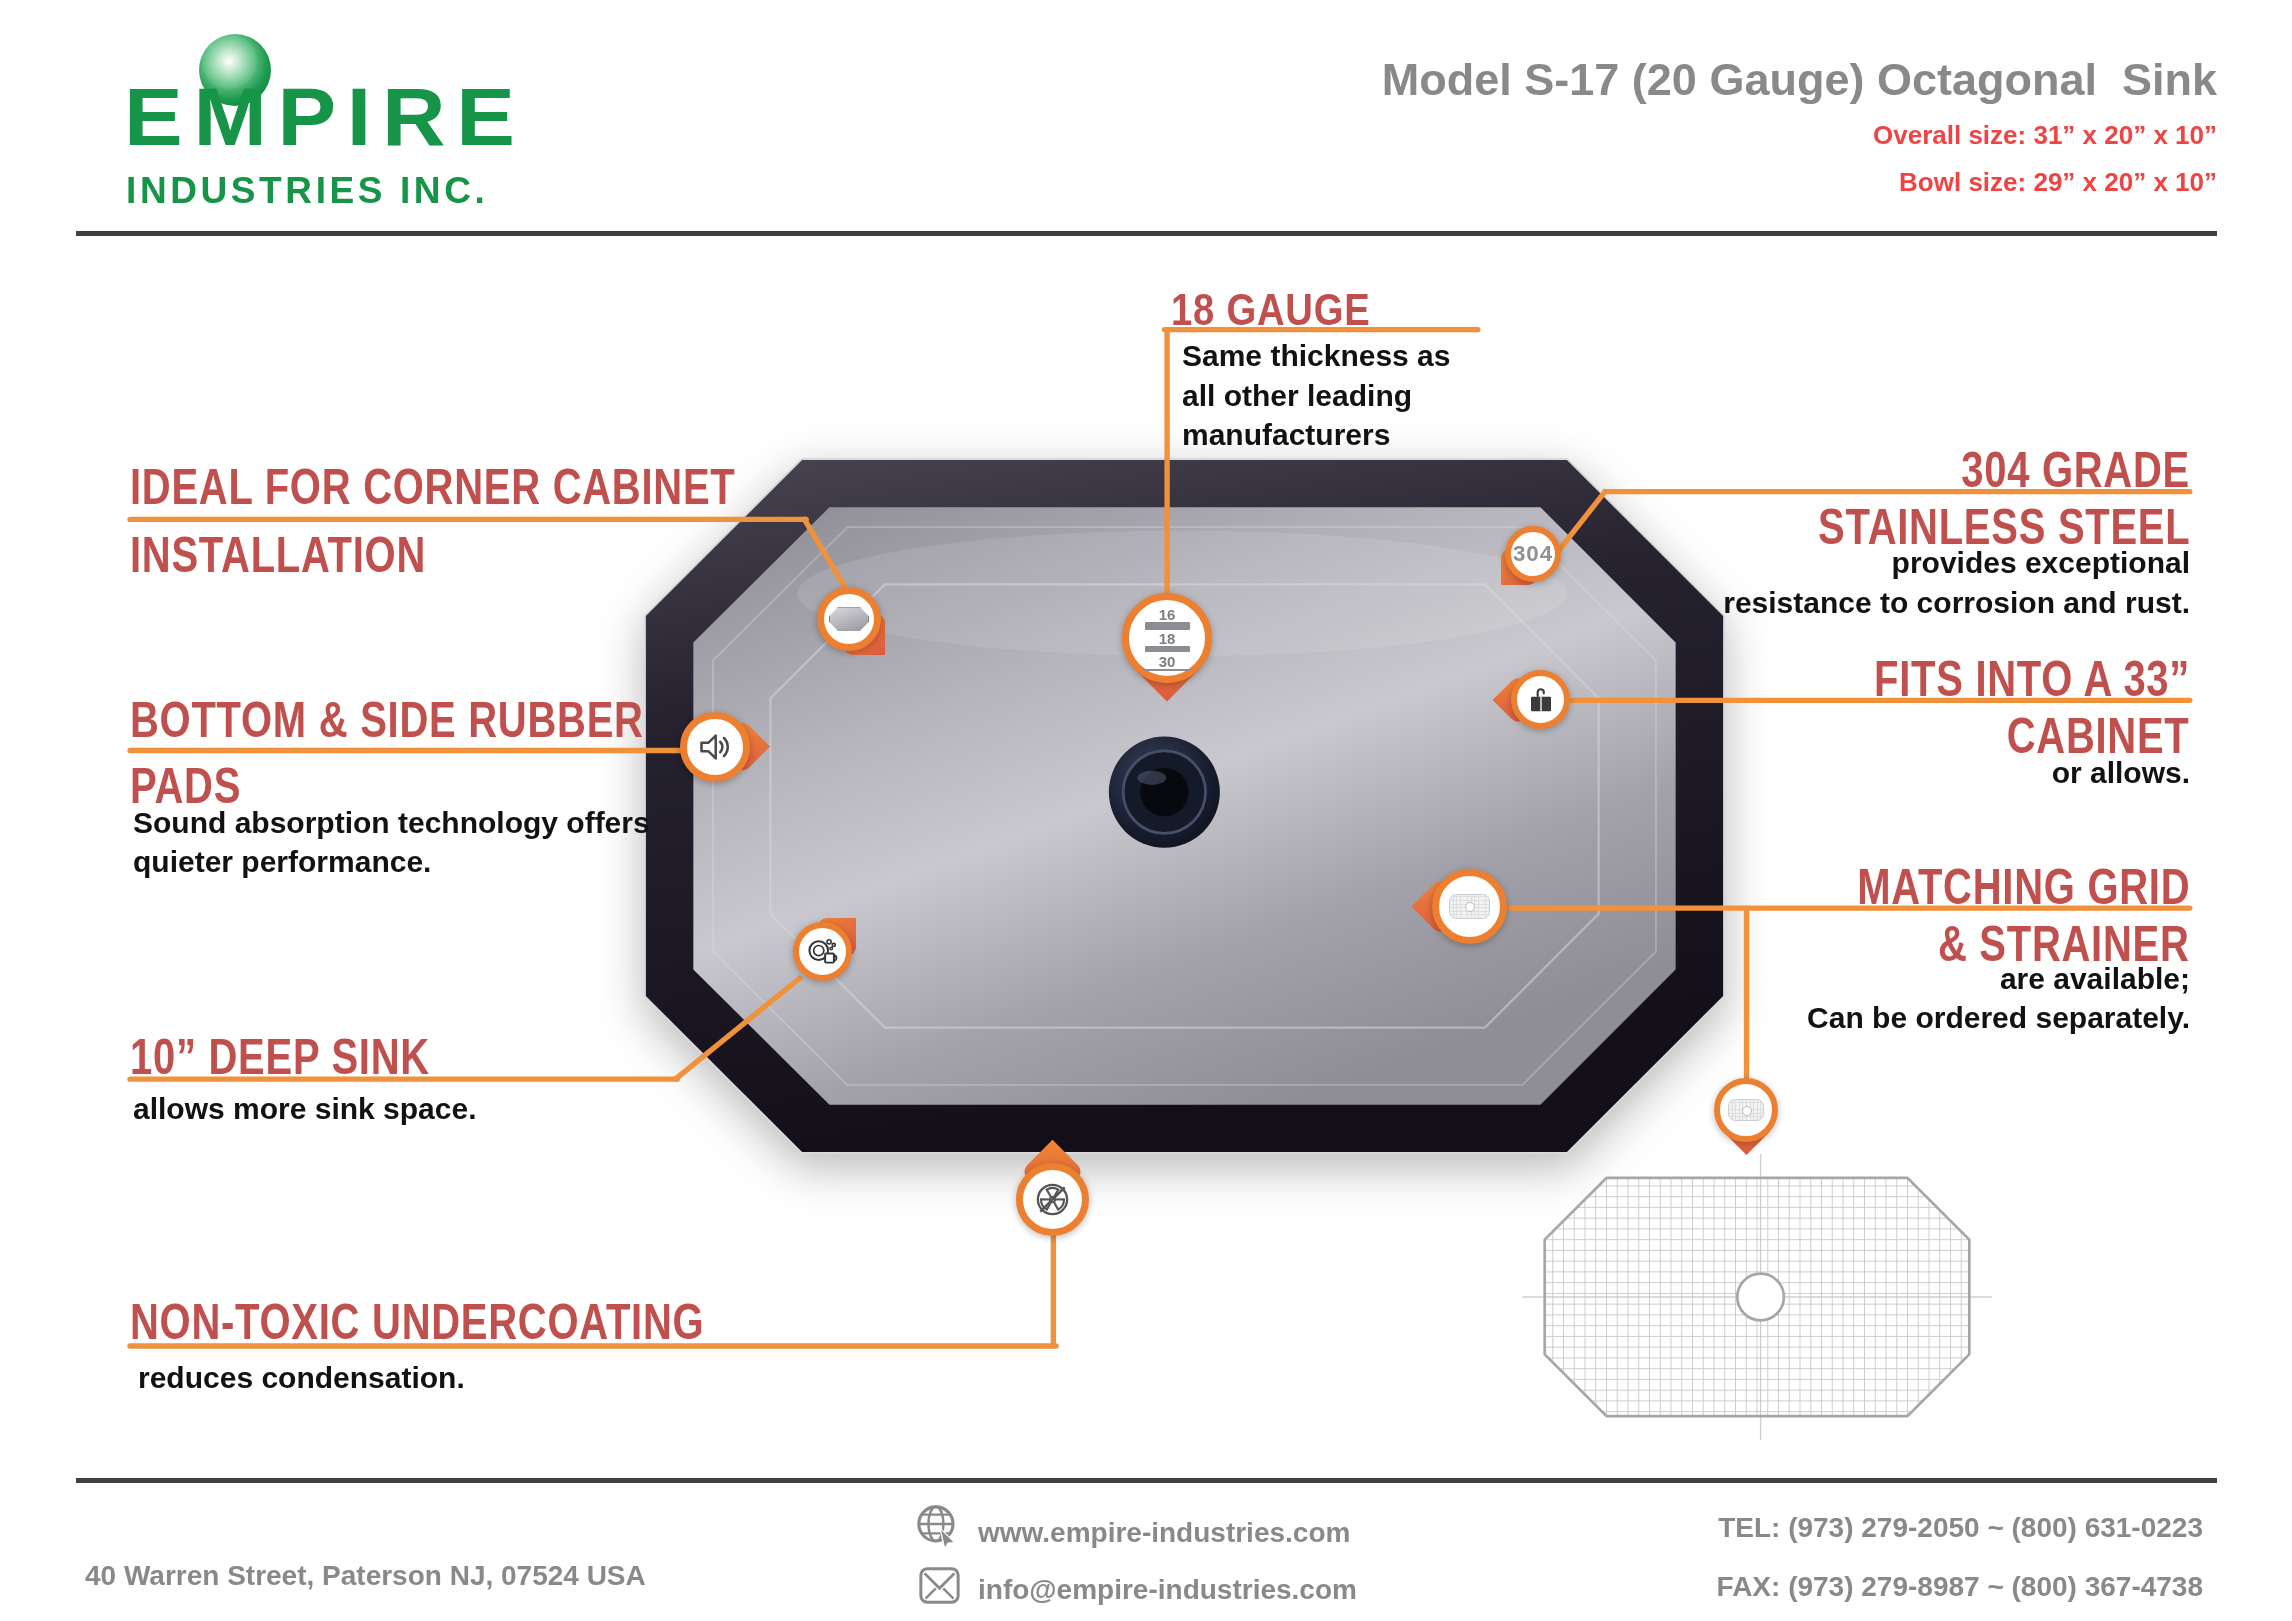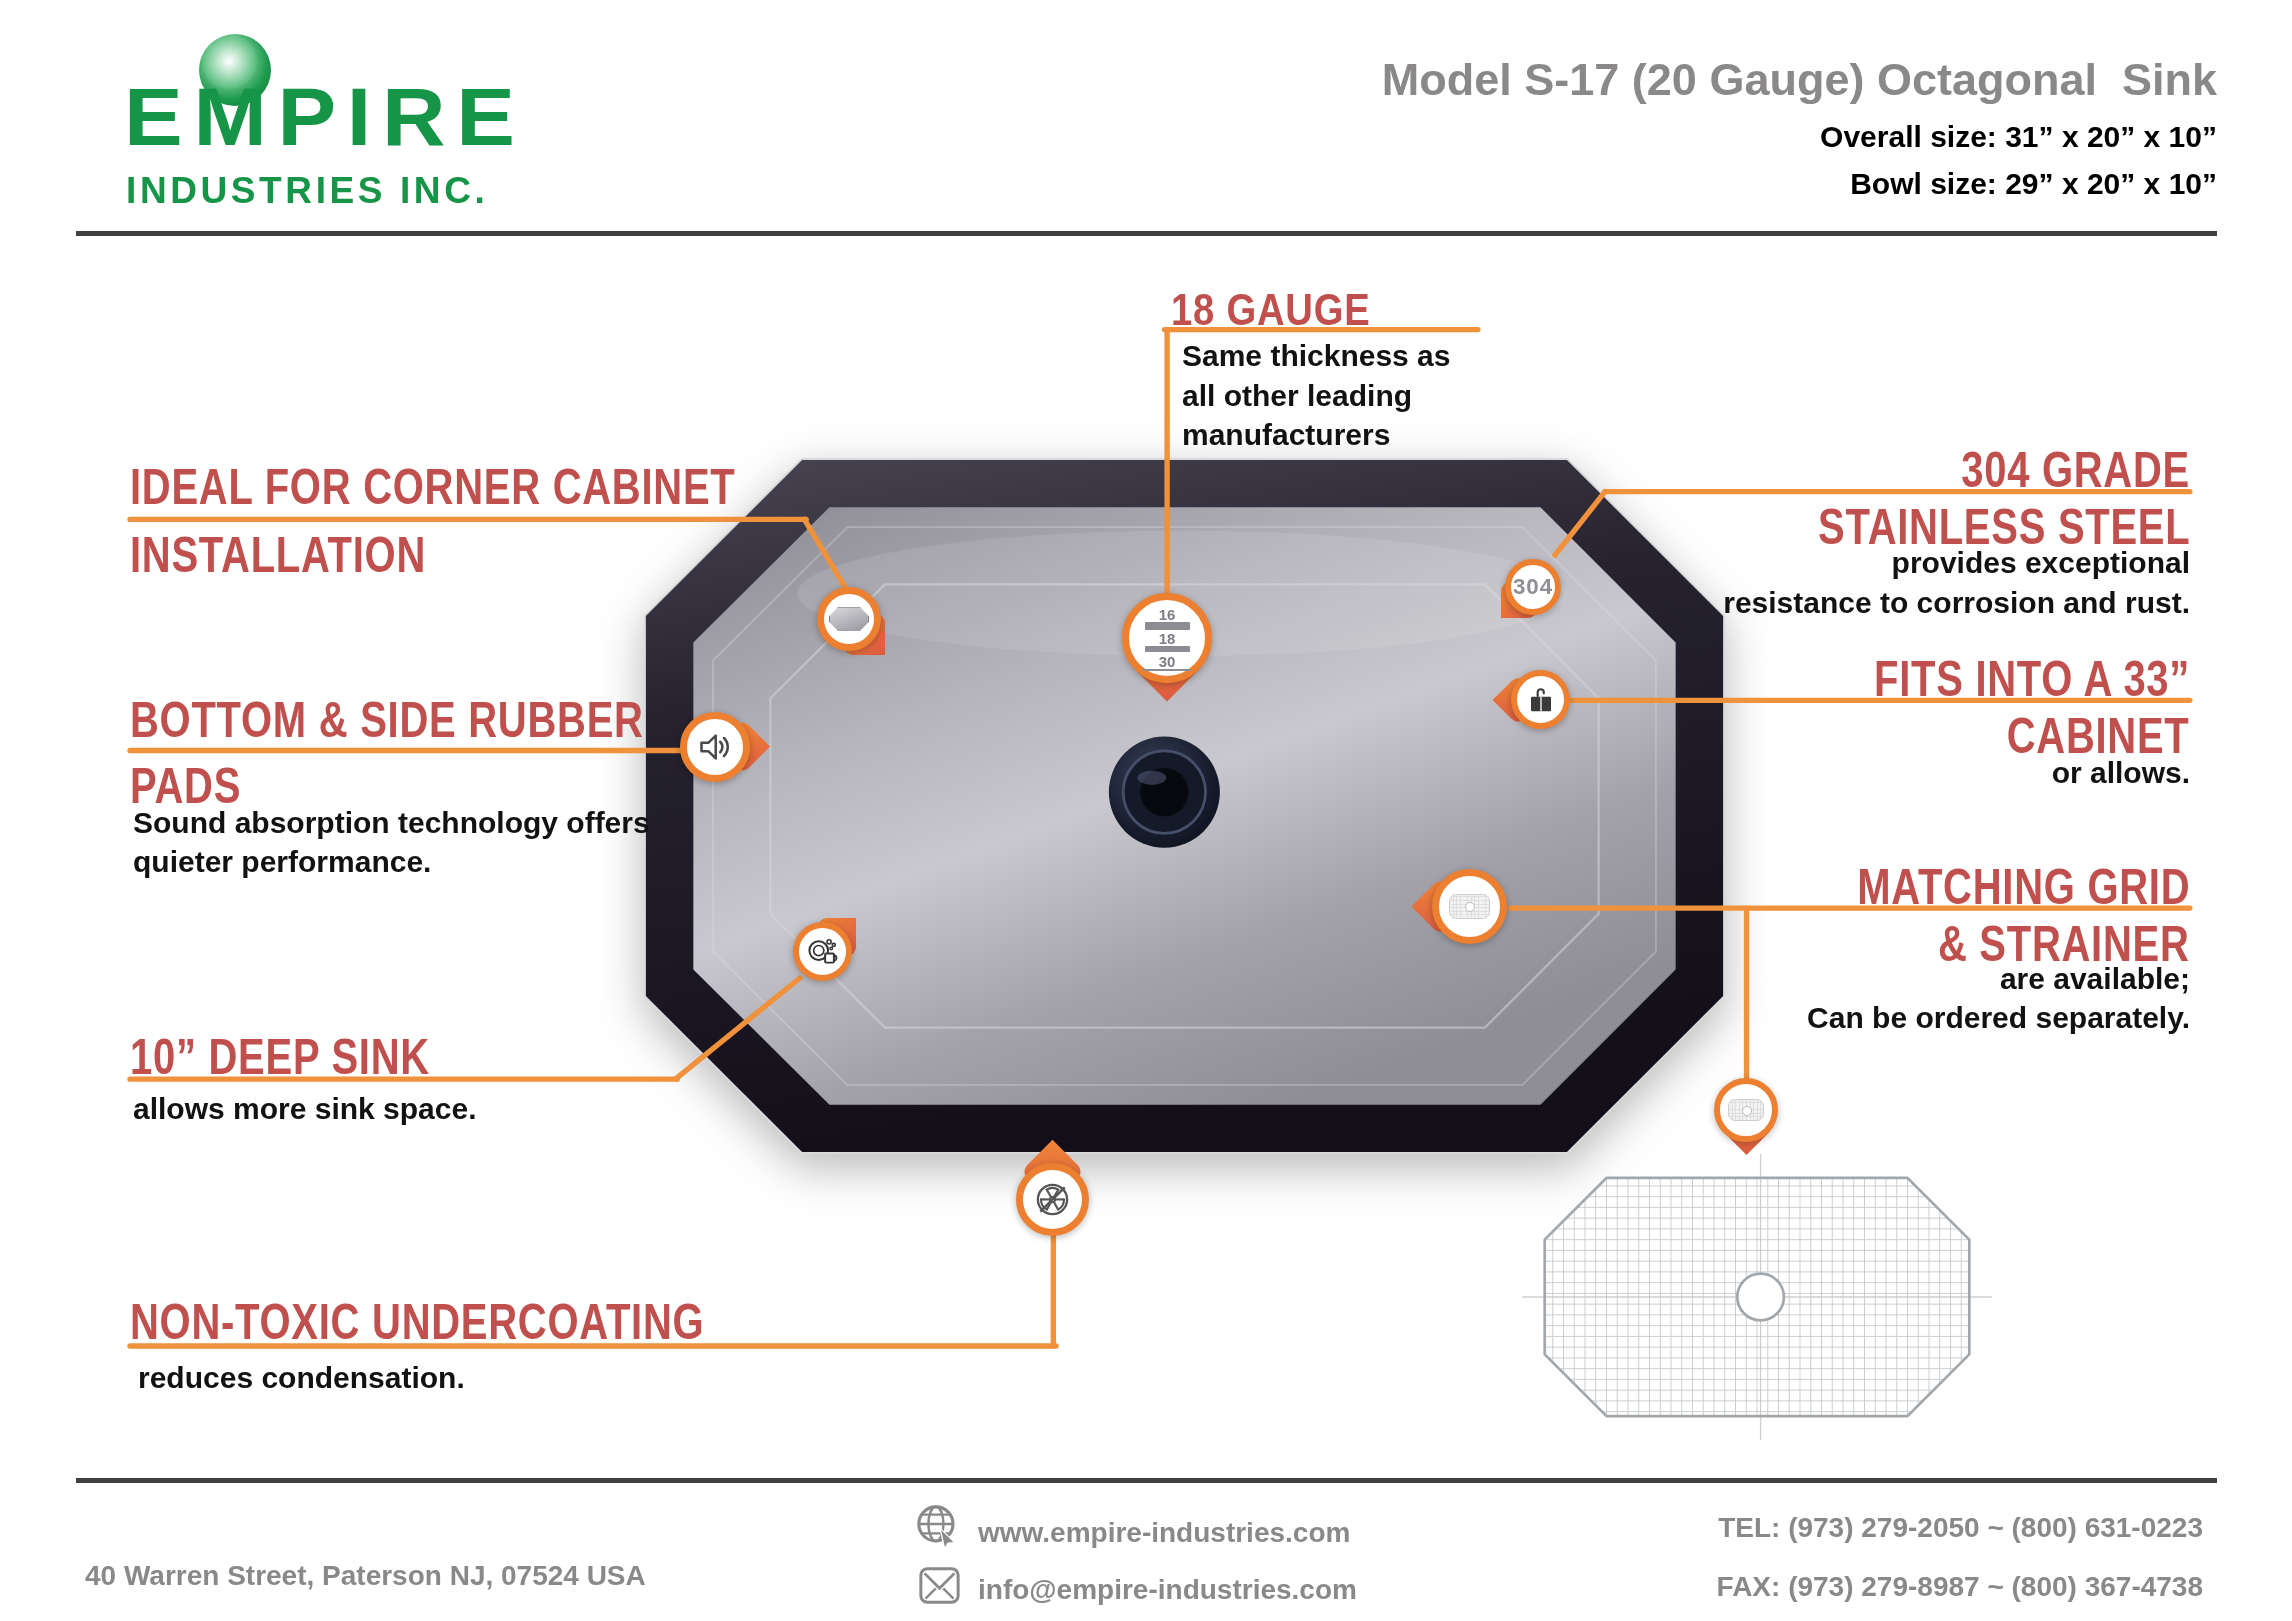--- a/index.html
+++ b/index.html
@@ -9,21 +9,21 @@
   
   .rule{position:absolute;left:76px;right:76px;height:4.5px;background:#413f42;}
   .logo-sphere{position:absolute;left:199px;top:34px;width:72px;height:72px;border-radius:50%;
     background:radial-gradient(circle at 42% 38%, #ffffff 0%, #bfe6cc 18%, #57bd7e 45%, #14904400 0%),
                radial-gradient(circle at 42% 38%, #ffffff 0%, #8ed2a6 25%, #1d9b4e 62%, #0b6f34 100%);}
   .logo-word{position:absolute;left:124px;top:77px;color:#169447;font-weight:800;font-size:88px;
     line-height:1;letter-spacing:10.7px;transform:scaleY(.92);transform-origin:0 0;white-space:nowrap;}
   .logo-sub{position:absolute;left:126px;top:170px;color:#169447;font-weight:600;font-size:37px;
     letter-spacing:3.6px;white-space:nowrap;}
   .doc-title{position:absolute;right:76px;top:54px;color:#8b8889;font-weight:700;font-size:45px;white-space:pre;}
-  .doc-sub{position:absolute;right:76px;color:#000000;font-weight:600;font-size:30px;white-space:nowrap;}
+  .doc-sub{position:absolute;right:76px;color:#ef4444;font-weight:600;font-size:26px;white-space:nowrap;}
   .foot-txt{position:absolute;color:#8b8889;font-weight:700;font-size:28px;white-space:nowrap;}
 
   
   .h-red{position:absolute;font-weight:800;color:#c0504d;font-size:50px;line-height:1;
          letter-spacing:0.9px;white-space:nowrap;transform:scaleX(.8);transform-origin:0 0;}
   .h-red.right{right:103px;transform-origin:100% 0;text-align:right;}
   .h-red.gauge{font-size:45px;transform:scaleX(.85);}
   .body-b{position:absolute;font-weight:700;color:#121212;font-size:30px;line-height:1;white-space:nowrap;}
   .body-b.right{right:103px;text-align:right;}
 
@@ -178,21 +178,21 @@
         <span class="num">16</span>
           <span class="bar" style="width:45px;height:8px;"></span>
         <span class="num">18</span>
           <span class="bar" style="width:45px;height:5.4px;"></span>
         <span class="num">30</span>
           <span class="bar" style="width:48px;height:2.7px;"></span>
       </div>
     </div>
   </div>
 
-  <div class="pin" style="left:1505px;top:559px;width:56px;height:56px;">
+  <div class="pin" style="left:1505px;top:526px;width:56px;height:56px;">
     <div class="tail" style="width:36px;height:36px;left:-3.6px;top:23px;border-radius:9px 9px 9px 0;"></div>
     <div class="circ thin">
         <span class="badge-304">304</span>
       </div>
   </div>
 
   <div class="pin" style="left:680px;top:712px;width:70px;height:70px;">
     <div class="tail" style="width:39px;height:39px;left:43px;top:15px;transform:rotate(45deg);border-radius:9px 0 9px 9px;"></div>
     <div class="circ">
       <svg width="36" height="36" viewBox="0 0 24 24">

